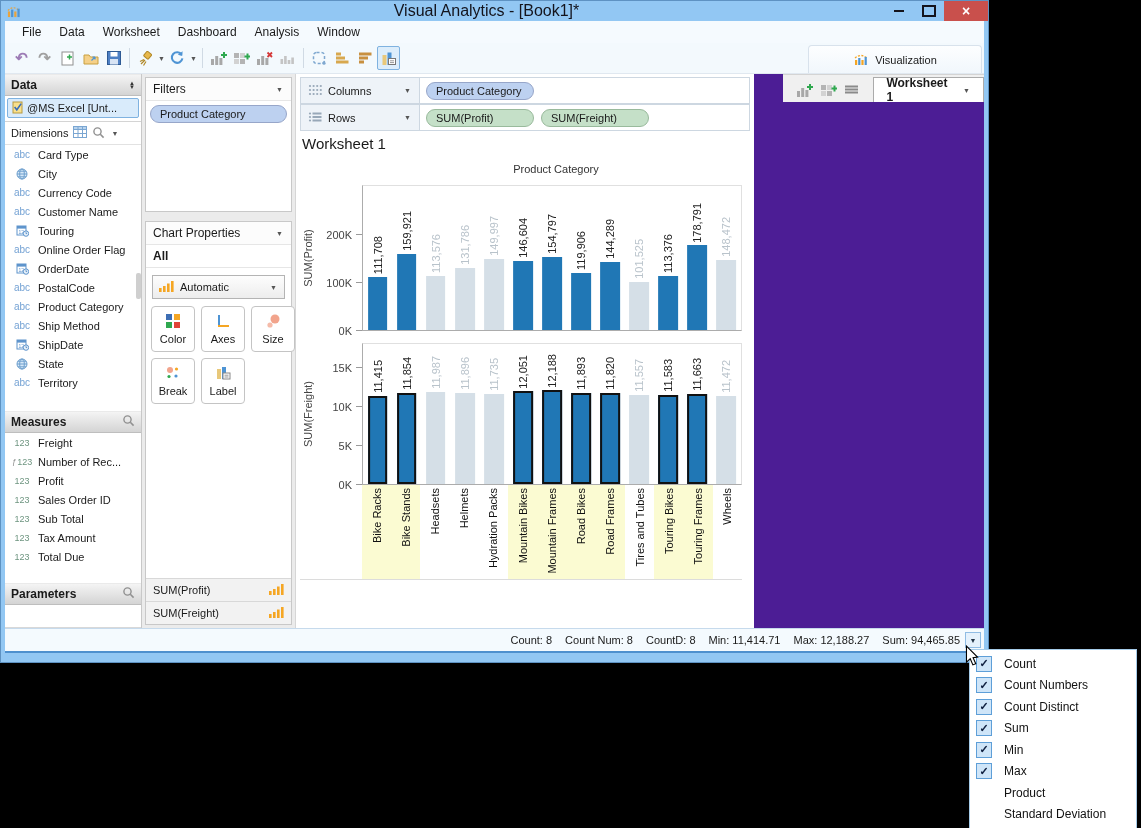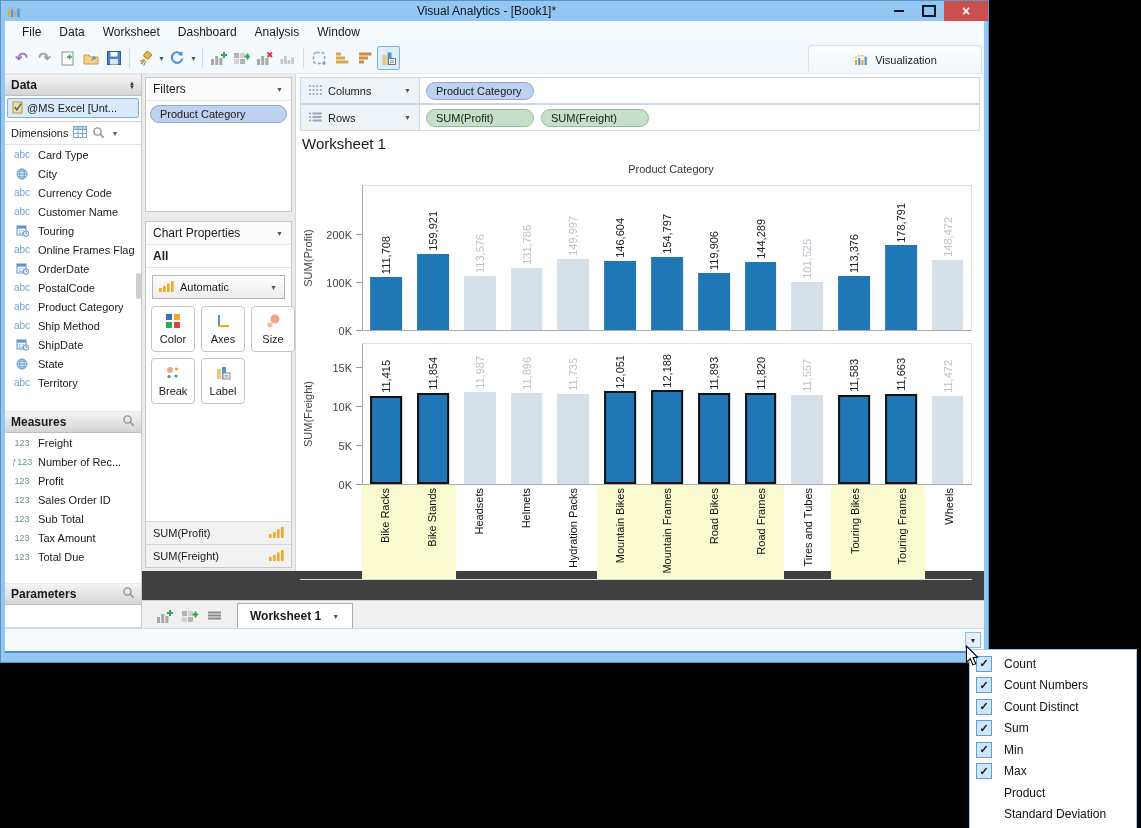--- a/index.html
+++ b/index.html
@@ -5,28 +5,28 @@
   html,body{margin:0;padding:0;background:#000;}
   body{width:1141px;height:828px;position:relative;overflow:hidden;
        font-family:"Liberation Sans",sans-serif;font-size:11px;color:#1a1a1a;}
   .stage{position:absolute;inset:0;}
 
   
   .window{position:absolute;left:0;top:0;width:989px;height:663px;background:#92C7F3;
           border:1px solid #5E92C2;box-sizing:border-box;}
   .titlebar{height:20px;display:flex;align-items:center;position:relative;}
   .app-icon{margin-left:5px;display:flex;z-index:2;}
-  .wtitle{position:absolute;left:0;right:16px;text-align:center;font-size:12px;color:#14141c;}
+  .wtitle{position:absolute;left:0;right:16px;text-align:center;font-size:16px;color:#14141c;}
   .winbtns{margin-left:auto;display:flex;align-items:stretch;height:100%;z-index:2;}
   .btn-min,.btn-max{width:30px;display:flex;align-items:center;justify-content:center;color:#14141c;}
   .btn-min span{display:block;width:10px;height:2px;background:#14141c;}
   .btn-max span{display:block;width:10px;height:8px;border:2px solid #14141c;}
   .btn-close{width:44px;background:#C9504C;color:#fff;display:flex;align-items:center;justify-content:center;
              font-size:14px;font-weight:bold;}
-  .wbody{position:absolute;left:4px;right:4px;top:20px;bottom:9px;background:#404040;
+  .wbody{position:absolute;left:4px;right:4px;top:20px;bottom:9px;background:#4c1d95;
          display:flex;flex-direction:column;border-bottom:2px solid #4E90CE;box-sizing:border-box;}
 
   
   .menubar{height:22px;background:#F5FAFE;display:flex;align-items:center;padding-left:8px;font-size:12px;}
   .menu-item{padding:3px 9px;}
   .toolbar{height:30px;background:#F3F9FD;display:flex;align-items:center;padding-left:5px;
            border-bottom:1px solid #E0E8F0;}
   .tbtn{width:23px;height:24px;display:flex;align-items:center;justify-content:center;}
   .tbtn.active{border:1px solid #7FB2E0;background:#DCEDFB;box-sizing:border-box;border-radius:2px;}
   .tsep{width:1px;height:20px;background:#D0DAE4;margin:0 4px;}
@@ -54,21 +54,21 @@
   #measures-list{flex:0 0 150px;}
   .list-item{height:19px;display:flex;align-items:center;padding-left:4px;gap:3px;white-space:nowrap;}
   .icon-cell{width:26px;display:flex;justify-content:center;flex:0 0 26px;}
   .ic-abc{color:#74A2D4;font-size:10px;}
   .ic-num{color:#6E9580;font-size:9px;}
   .ic-fx{color:#8A8A8A;font-size:8px;font-style:italic;margin-right:1px;vertical-align:top;}
   .scroll-thumb{position:absolute;right:0;top:128px;width:5px;height:26px;background:#CFCFCF;border-radius:2px;}
   .param-box{flex:0 0 22px;background:#fff;border-bottom:1px solid #D8D8D8;}
 
   
-  .right-col{flex:1;display:flex;flex-direction:column;min-width:0;gap:29px;}
+  .right-col{flex:1;display:flex;flex-direction:row;min-width:0;gap:29px;}
   .upper{flex:1;display:flex;min-height:0;}
   .props-panel{width:154px;flex:0 0 154px;background:#EBEBEB;display:flex;flex-direction:column;
                padding:3px;box-sizing:border-box;gap:9px;border-right:1px solid #D6D6D6;}
   .box{background:#fff;border:1px solid #C8C8C8;}
   .box-hdr{height:22px;display:flex;align-items:center;justify-content:space-between;padding:0 7px;
            font-size:12px;border-bottom:1px solid #E6E6E6;background:#FCFCFC;}
   .filters-content{height:102px;padding:4px;}
   .pill{height:18px;border-radius:9px;display:flex;align-items:center;padding:0 9px;font-size:11px;box-sizing:border-box;}
   .pill-blue{background:#BDD1F0;border:1px solid #97A6C9;}
   .pill-green{background:#C5E0C8;border:1px solid #99BA9C;}
@@ -375,21 +375,21 @@
                     <line x1="10" y1="8.2" x2="10" y2="9.6" stroke="#5E94CC"></line>
                     <line x1="10" y1="9.6" x2="11.2" y2="9.6" stroke="#5E94CC"></line>
                   </svg>
                 </div>
                 <div>Touring</div>
               </div>
               <div class="list-item">
                 <div class="icon-cell">
                   <span class="ic-abc">abc</span>
                 </div>
-                <div>Online Frames Flag</div>
+                <div>Online Order Flag</div>
               </div>
               <div class="list-item">
                 <div class="icon-cell">
                   <svg width="13" height="13" viewBox="0 0 13 13">
                     <rect x="1" y="2" width="9" height="9" fill="#fff" stroke="#5E94CC"></rect>
                     <rect x="1" y="2" width="9" height="2.6" fill="#5E94CC"></rect>
                     <text x="2.6" y="9.6" font-size="5" fill="#5E94CC">12</text>
                     <circle cx="10" cy="9.6" r="2.7" fill="#EAF2FA" stroke="#5E94CC"></circle>
                     <line x1="10" y1="8.2" x2="10" y2="9.6" stroke="#5E94CC"></line>
                     <line x1="10" y1="9.6" x2="11.2" y2="9.6" stroke="#5E94CC"></line>
@@ -867,20 +867,21 @@
               </span>
             <div class="ws-tab">
               <span>Worksheet 1</span>
               <span class="tcaret">▼</span>
             </div>
           </div>
         </div>
       </div>
 
       <div class="statusbar">
+        <span id="status-segs"><span class="seg">Count: 8</span><span class="seg">Count Num: 8</span><span class="seg">CountD: 8</span><span class="seg">Min: 11,414.71</span><span class="seg">Max: 12,188.27</span><span class="seg">Sum: 94,465.85</span></span>
         <span class="dd-btn">▼</span>
       </div>
     </div>
   </div>
 
   <div class="agg-menu" id="agg-menu">
       <div class="agg-item">
         <div class="agg-check">✓</div>
         <div>Count</div>
       </div>

